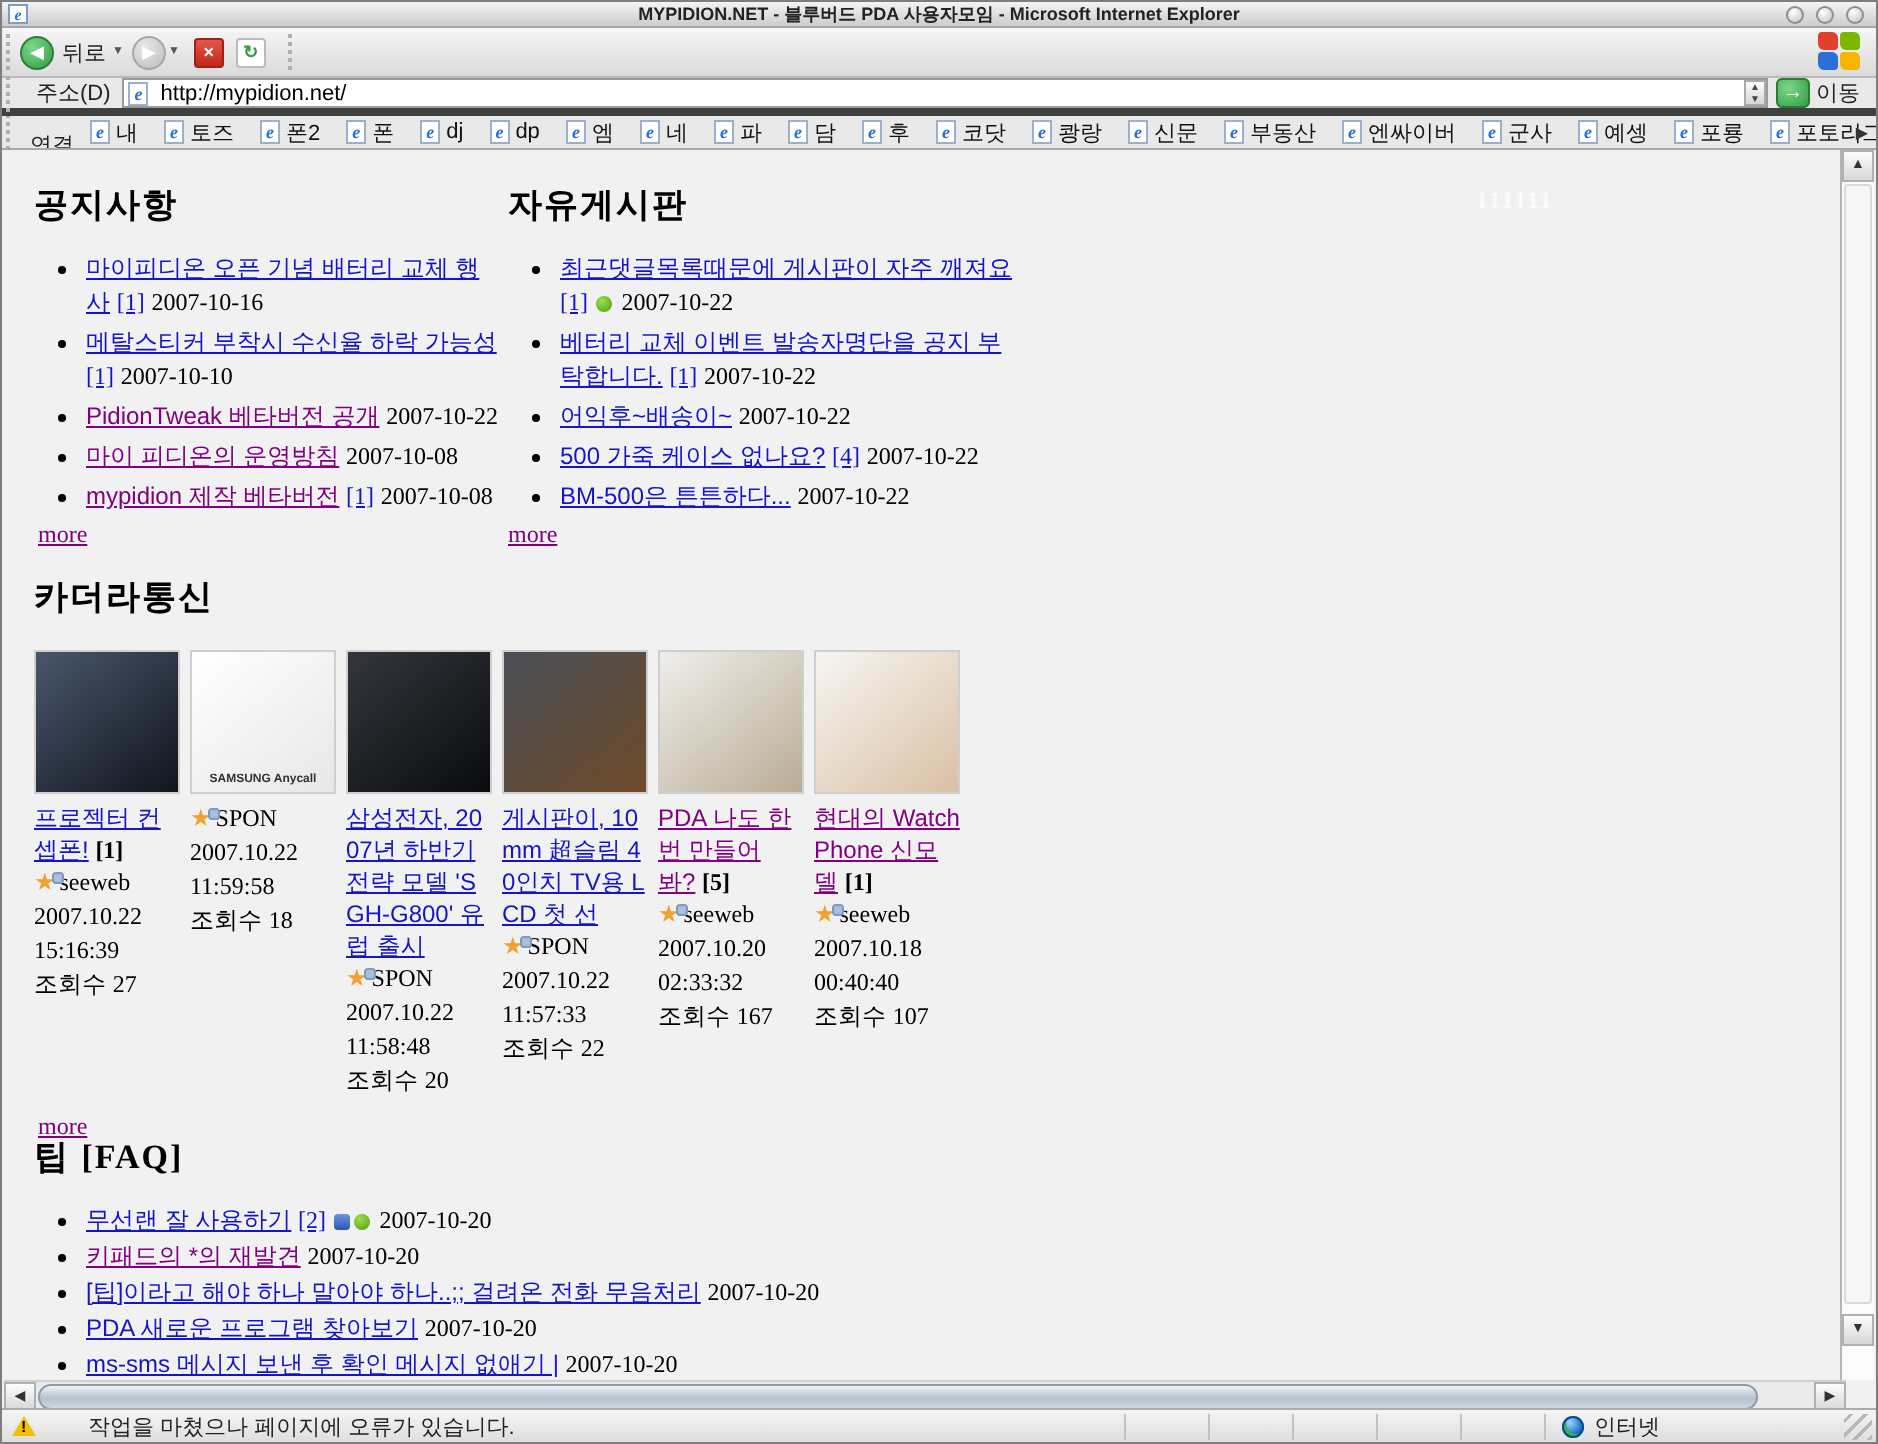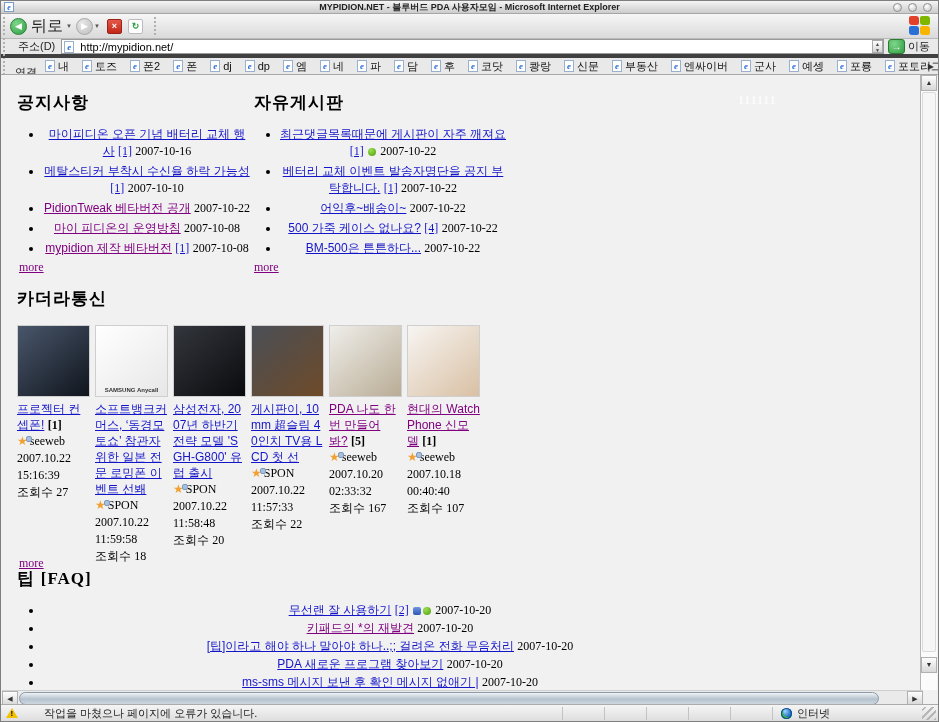--- a/index.html
+++ b/index.html
@@ -21,21 +21,21 @@
   
   .toolbar{position:absolute;top:13px;left:0;right:0;height:25px;
     background:linear-gradient(#f6f6f6,#dadada);border-bottom:1px solid #b9b9b9;
     display:flex;align-items:center;}
   .grip{width:3px;height:18px;margin:0 4px 0 2px;border-left:2px dotted #b0b0b0;}
   .navbtn{display:flex;align-items:center;margin-right:4px;cursor:default;}
   .circle-btn{width:17px;height:17px;border-radius:50%;display:inline-flex;align-items:center;
     justify-content:center;color:#fff;font-size:9px;line-height:1;}
   .back-circle{background:radial-gradient(circle at 35% 30%,#7fd68a,#2f9e42);border:1px solid #2a8038;}
   .fwd-circle{background:radial-gradient(circle at 35% 30%,#e8e8e8,#bdbdbd);border:1px solid #a8a8a8;color:#fff;}
-  .nav-label{font-size:16px;color:#222;margin:0 2px 0 4px;text-align:center;}
+  .nav-label{font-size:11px;color:#222;margin:0 2px 0 4px;text-align:center;}
   .dd{font-size:6px;color:#555;margin-left:1px;}
   .sqbtn{width:15px;height:15px;margin:0 3px;border:1px solid #bbb;border-radius:2px;background:#fff;
     display:inline-flex;align-items:center;justify-content:center;font-size:9px;}
   .stop{color:#fff;background:linear-gradient(#e4574a,#c22718);border-color:#9c2217;font-weight:bold;}
   .refresh{color:#2f9e42;font-weight:bold;}
   .tb-sep{width:2px;height:18px;border-left:2px dotted #b0b0b0;margin:0 8px;}
   .menubar{display:flex;gap:17px;margin-left:4px;}
   .menu-item{font-size:12px;color:#111;padding:1px 2px;}
   .winlogo{position:absolute;right:7px;top:2px;width:22px;height:20px;display:grid;
     grid-template-columns:10px 10px;grid-template-rows:9px 9px;gap:1px;}
@@ -69,21 +69,21 @@
 
   
   .viewport{position:absolute;top:74px;left:0;width:904px;height:616px;background:#f1f1f1;overflow:hidden;}
   .watermark{position:absolute;left:737px;top:18px;font:bold 12px "Liberation Serif",serif;
     color:#fbfbfb;letter-spacing:1px;}
   h2.sec{margin:0;font:bold 17px/20px "Liberation Sans",sans-serif;color:#000;letter-spacing:1px;}
   .serif{font-family:"Liberation Serif",serif;}
   .lnk{color:#1515c8;text-decoration:underline;cursor:pointer;}
   .lnk.visited{color:#800080;}
   .more{font:12px "Liberation Serif",serif;color:#800080;text-decoration:underline;cursor:pointer;}
-  ul.plist{margin:13px 0 0 0;padding:0 0 0 26px;text-align:center;}
+  ul.plist{margin:13px 0 0 0;padding:0 0 0 26px;}
   ul.plist li{font-size:12px;line-height:17px;margin:0 0 3px 0;color:#000;}
   ul.plist .date{color:#000;font-family:"Liberation Serif",serif;}
   .mini-icon{display:inline-block;width:8px;height:8px;vertical-align:middle;margin:0 1px;}
   .new-dot{background:radial-gradient(circle at 35% 30%,#9ade4e,#4e9e12);border-radius:50%;}
   .attach-badge{background:linear-gradient(#6f96e0,#2c55b4);border-radius:2px;}
 
   #sec-notice{position:absolute;left:16px;top:18px;width:234px;}
   #sec-board{position:absolute;left:253px;top:18px;width:252px;}
   #more-notice{position:absolute;left:18px;top:185px;}
   #more-board{position:absolute;left:253px;top:185px;}
@@ -376,24 +376,20 @@
           <div class="meta serif">15:16:39</div>
           <div class="meta">
             <span>조회수</span>
             <span class="serif">27</span>
           </div>
         </div>
         <div class="card">
           <div class="thumb" style="background: linear-gradient(140deg, rgb(255, 255, 255) 0%, rgb(231, 231, 231) 100%);">
             <span class="thumb-text">SAMSUNG Anycall</span>
           </div>
-          <div class="title-line">
-            <a class="lnk">소프트뱅크커머스, ‘동경모토쇼’ 참관자 위한 일본 전문 로밍폰 이벤트 선봬</a>
-            
-          </div>
           <div class="meta">
             <span class="star">★<i class="badge"></i></span><span class="serif">SPON</span>
           </div>
           <div class="meta serif">2007.10.22</div>
           <div class="meta serif">11:59:58</div>
           <div class="meta">
             <span>조회수</span>
             <span class="serif">18</span>
           </div>
         </div>

